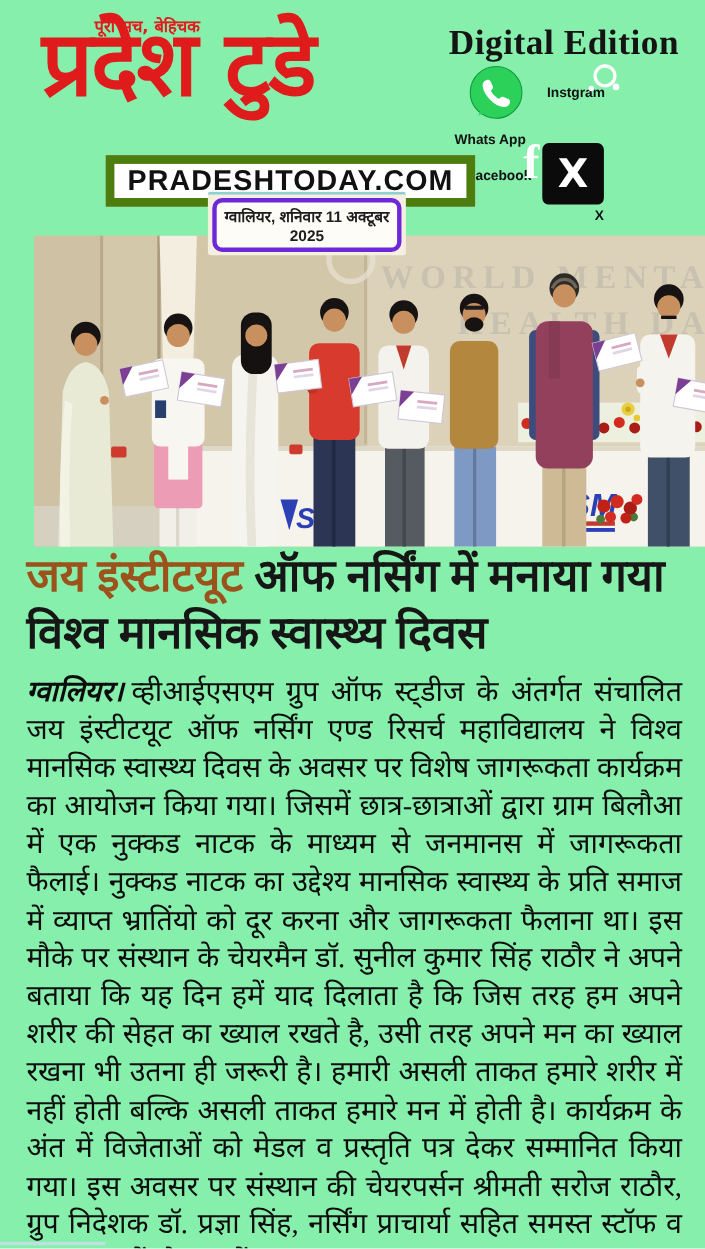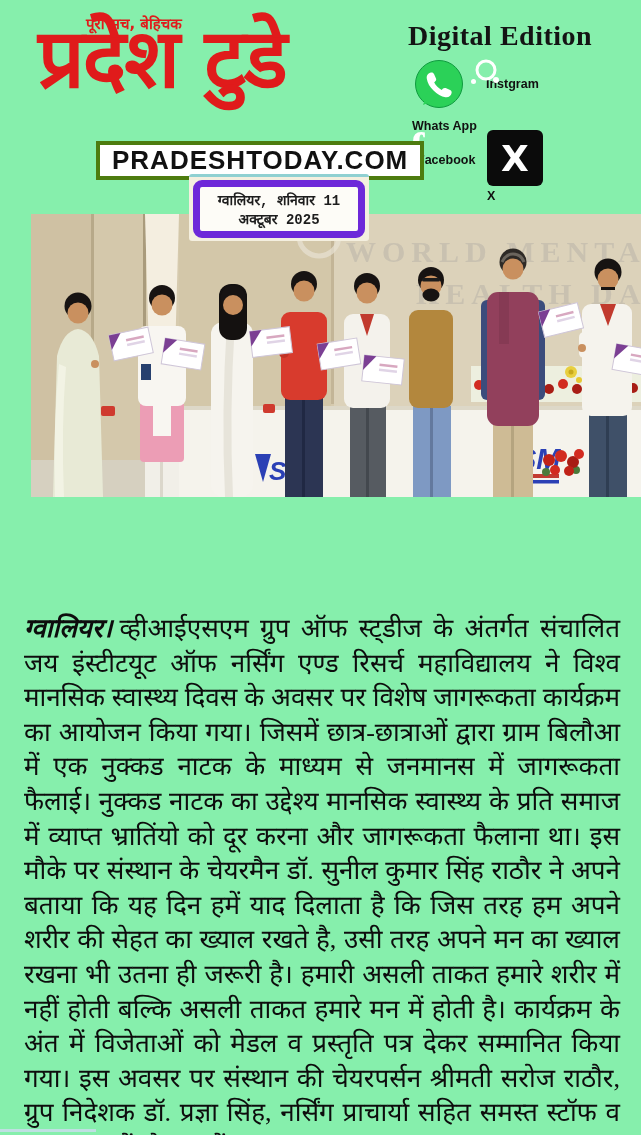--- a/index.html
+++ b/index.html
@@ -14,41 +14,41 @@
     font-family:"DejaVu Sans", sans-serif; font-weight:700;
     font-size:15px; color:#e01b1b;
   }
   .mast-title {
     position:absolute; left:38px; top:16px; width:372px; text-align:left;
     font-family:"DejaVu Sans", sans-serif; font-weight:800;
     font-size:82px; line-height:1.05; color:#e01b1b; letter-spacing:-2px;
   }
   .site-box {
     position:absolute; left:96px; top:141px;
-    border:4px solid #4d7c0f; background:#ffffff; color:#111111;
+    border:8px solid #4d7c0f; background:#ffffff; color:#111111;
     font-family:"Liberation Sans", sans-serif; font-weight:800;
     font-size:26px; letter-spacing:1px; line-height:1;
     padding:2px 12px 3px 12px; z-index:1; cursor:pointer;
   }
   .date-badge {
     position:absolute; left:189px; top:174px; width:180px;
     background:#f4efdf; border-top:3px solid #8fd0d2; border-radius:3px;
     padding:3px 4px; z-index:2;
   }
   .date-pill {
-    background:#fdfcf7; border:7px solid #6d28d9; border-radius:9px;
+    background:#fdfcf7; border:4px solid #6d28d9; border-radius:9px;
     font-weight:700; font-size:14px; color:#1d1d1d; text-align:center;
-    padding:3px 2px; font-family:Liberation Mono, monospace;
+    padding:3px 2px; font-family:Liberation Sans, sans-serif;
   }
   .digital {
     position:absolute; left:408px; top:20px;
     font-family:"Liberation Serif", serif; font-weight:700;
-    font-size:28px; color:#141414; letter-spacing:0.5px;
-  }
-  .sgroup { position:absolute; text-align:left; cursor:pointer; }
+    font-size:32px; color:#141414; letter-spacing:0.5px;
+  }
+  .sgroup { position:absolute; text-align:right; cursor:pointer; }
   .sgroup .slabel {
     margin-top:3px; font-size:12.5px; font-weight:700; color:#111;
     font-family:"Liberation Sans", sans-serif;
   }
   .wa-g { left:412px; top:58px; width:66px; }
   .ig-g { left:486px; top:56px; width:64px; }
   .fb-g { left:417px; top:132px; width:66px; }
   .x-g  { left:487px; top:130px; width:62px; }
   .icon-wrap { display:inline-block; }
   .ig-icon {
@@ -347,17 +347,18 @@
         <g transform="translate(603,146) rotate(10)">
           <rect x="-20" y="-13" width="40" height="26" fill="#ffffff" stroke="#cfc6d8" stroke-width="1"></rect>
           <polygon points="-20,-13 -8,-13 -20,2" fill="#7b3f93"></polygon>
           <rect x="-4" y="-6" width="18" height="2.5" fill="#d8a8c0"></rect>
           <rect x="-4" y="-1" width="18" height="2.5" fill="#e0d4e6"></rect>
         </g>
       </g>
     </svg>
   </figure>
 
+  <h2 class="headline"><span class="hl">जय इंस्टीटयूट</span><span> ऑफ नर्सिंग में मनाया गया विश्व मानसिक स्वास्थ्य दिवस</span></h2>
 
   <p class="body-copy"><strong>ग्वालियर।</strong><span>व्हीआईएसएम ग्रुप ऑफ स्ट्डीज के अंतर्गत संचालित जय इंस्टीटयूट ऑफ नर्सिंग एण्ड रिसर्च महाविद्यालय ने विश्व मानसिक स्वास्थ्य दिवस के अवसर पर विशेष जागरूकता कार्यक्रम का आयोजन किया गया। जिसमें छात्र-छात्राओं द्वारा ग्राम बिलौआ में एक नुक्कड नाटक के माध्यम से जनमानस में जागरूकता फैलाई। नुक्कड नाटक का उद्देश्य मानसिक स्वास्थ्य के प्रति समाज में व्याप्त भ्रातिंयो को दूर करना और जागरूकता फैलाना था। इस मौके पर संस्थान के चेयरमैन डॉ. सुनील कुमार सिंह राठौर ने अपने बताया कि यह दिन हमें याद दिलाता है कि जिस तरह हम अपने शरीर की सेहत का ख्याल रखते है, उसी तरह अपने मन का ख्याल रखना भी उतना ही जरूरी है। हमारी असली ताकत हमारे शरीर में नहीं होती बल्कि असली ताकत हमारे मन में होती है।  कार्यक्रम के अंत में विजेताओं को मेडल व प्रस्तृति पत्र देकर सम्मानित किया गया। इस अवसर पर संस्थान की चेयरपर्सन श्रीमती सरोज राठौर, ग्रुप निदेशक डॉ. प्रज्ञा सिंह, नर्सिंग प्राचार्या सहित समस्त स्टॉफ व छात्र-छात्राऐं मौजूद रहें।</span></p>
 
   <div class="bottom-rule"></div>
 </div>
 
 </body></html>

